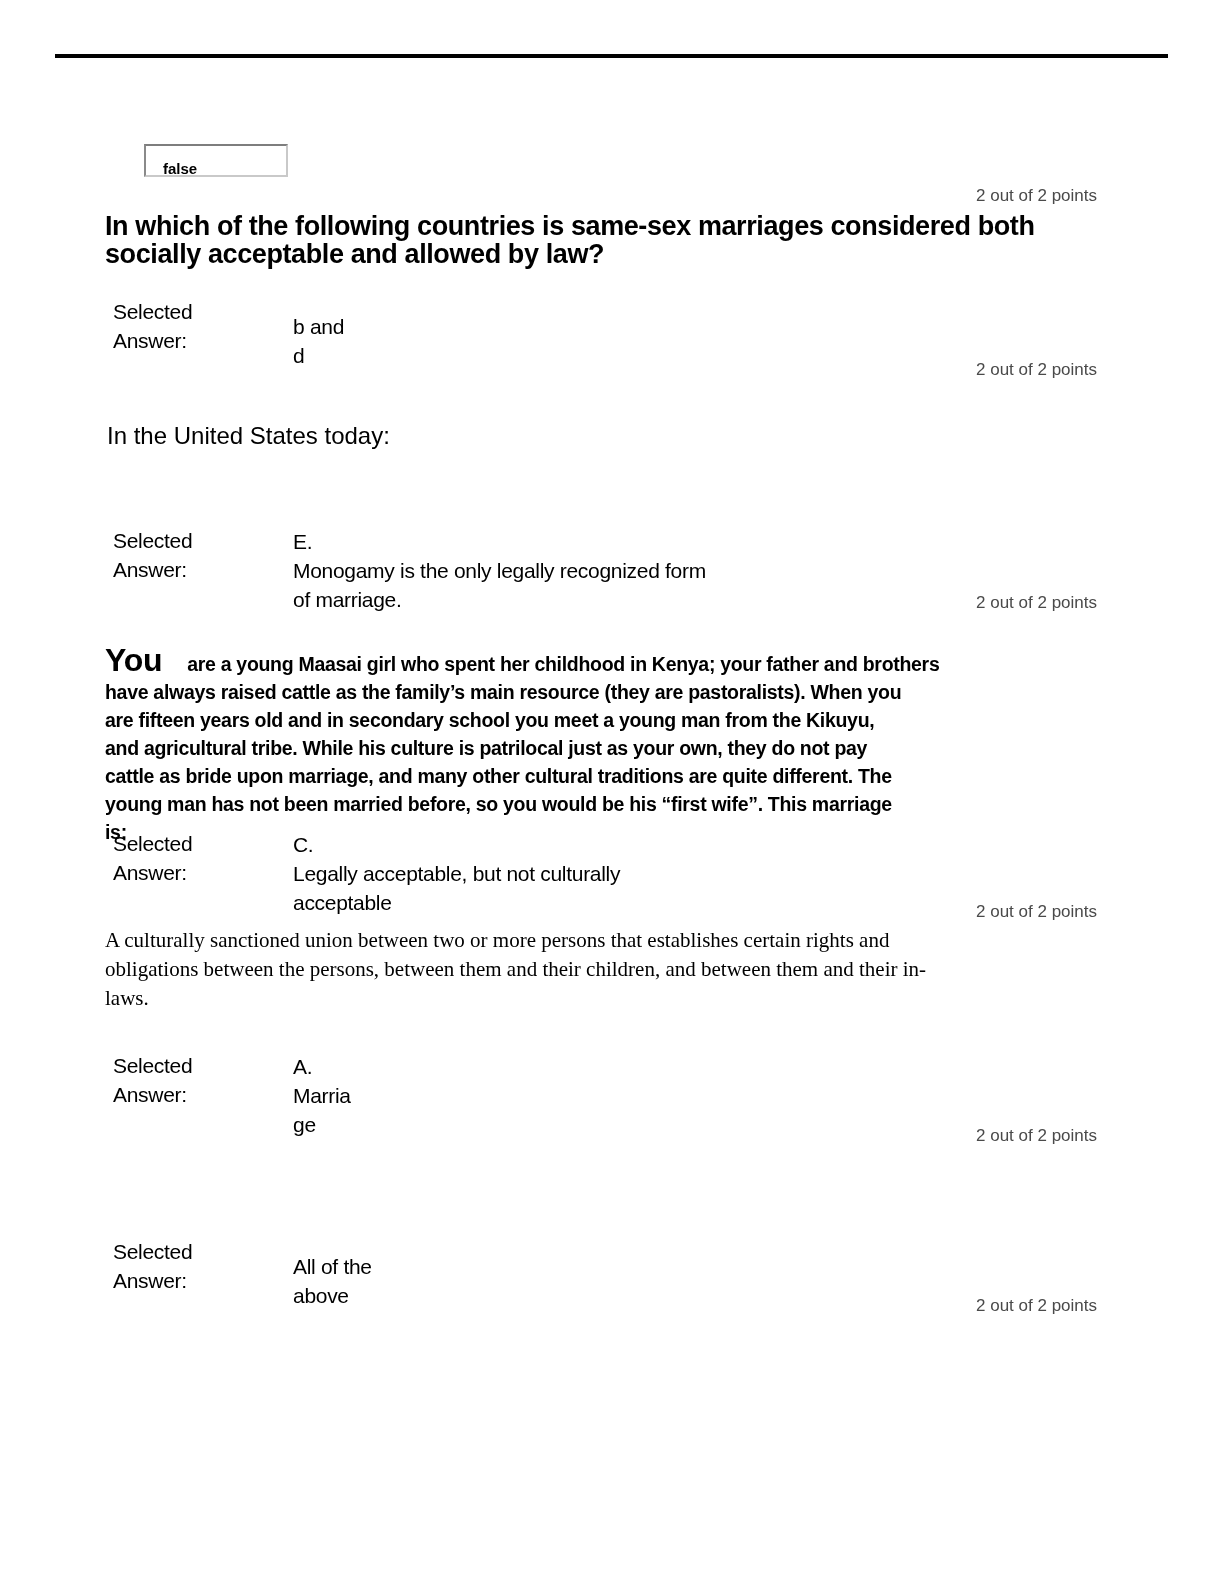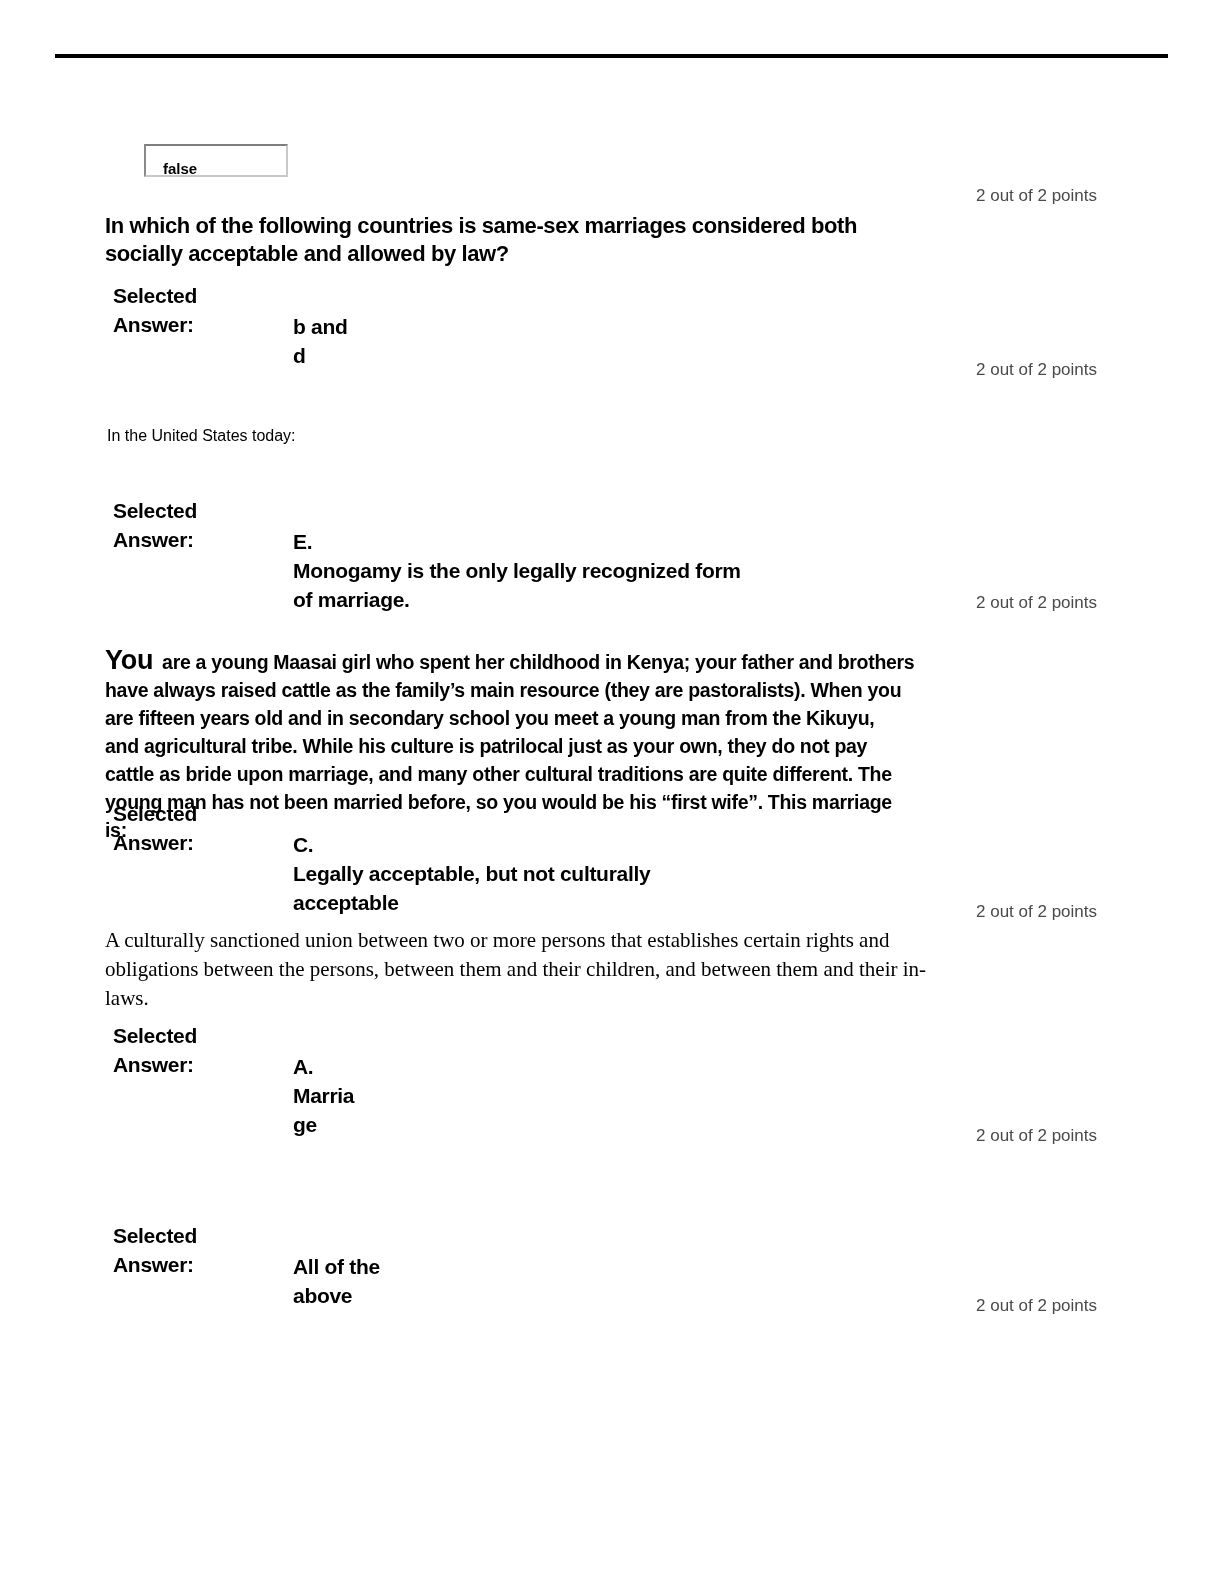--- a/index.html
+++ b/index.html
@@ -28,42 +28,42 @@
   }
   .pts{
     position:absolute;right:127px;
     font-size:17px;line-height:20px;
     color:#4a4a4a;
     text-align:left;
     white-space:pre-line;
   }
   .qtext{position:absolute;white-space:pre-line;}
   .treb-bold{
-    font-size:22px;font-weight:700;line-height:28px;
+    font-size:27px;font-weight:700;line-height:28px;
     letter-spacing:-0.4px;
   }
   .treb-para{
     font-size:19.5px;font-weight:600;line-height:28px;
     letter-spacing:-0.3px;
   }
   .treb-para .lead{
-    font-size:27px;margin-right:9px;
+    font-size:32px;margin-right:25px;
   }
   .arial-para{
-    font-size:16px;font-weight:400;line-height:26px;
+    font-size:24px;font-weight:400;line-height:26px;
     white-space:pre-wrap;
   }
   .serif-para{
     font-family:"Liberation Serif",serif;
     font-size:21px;font-weight:400;line-height:29px;
   }
   .sa{
     position:absolute;left:113px;
-    display:flex;align-items:flex-start;
-    font-size:21px;font-weight:700;line-height:29px;
+    display:flex;align-items:center;
+    font-size:21px;font-weight:400;line-height:29px;
     letter-spacing:-0.3px;
   }
   .sa .lbl{flex:0 0 180px;white-space:pre-line;}
   .sa .val{white-space:pre-line;margin-top:31px;}
 </style>
 </head>
 <body>
 
 <div id="page">
 

